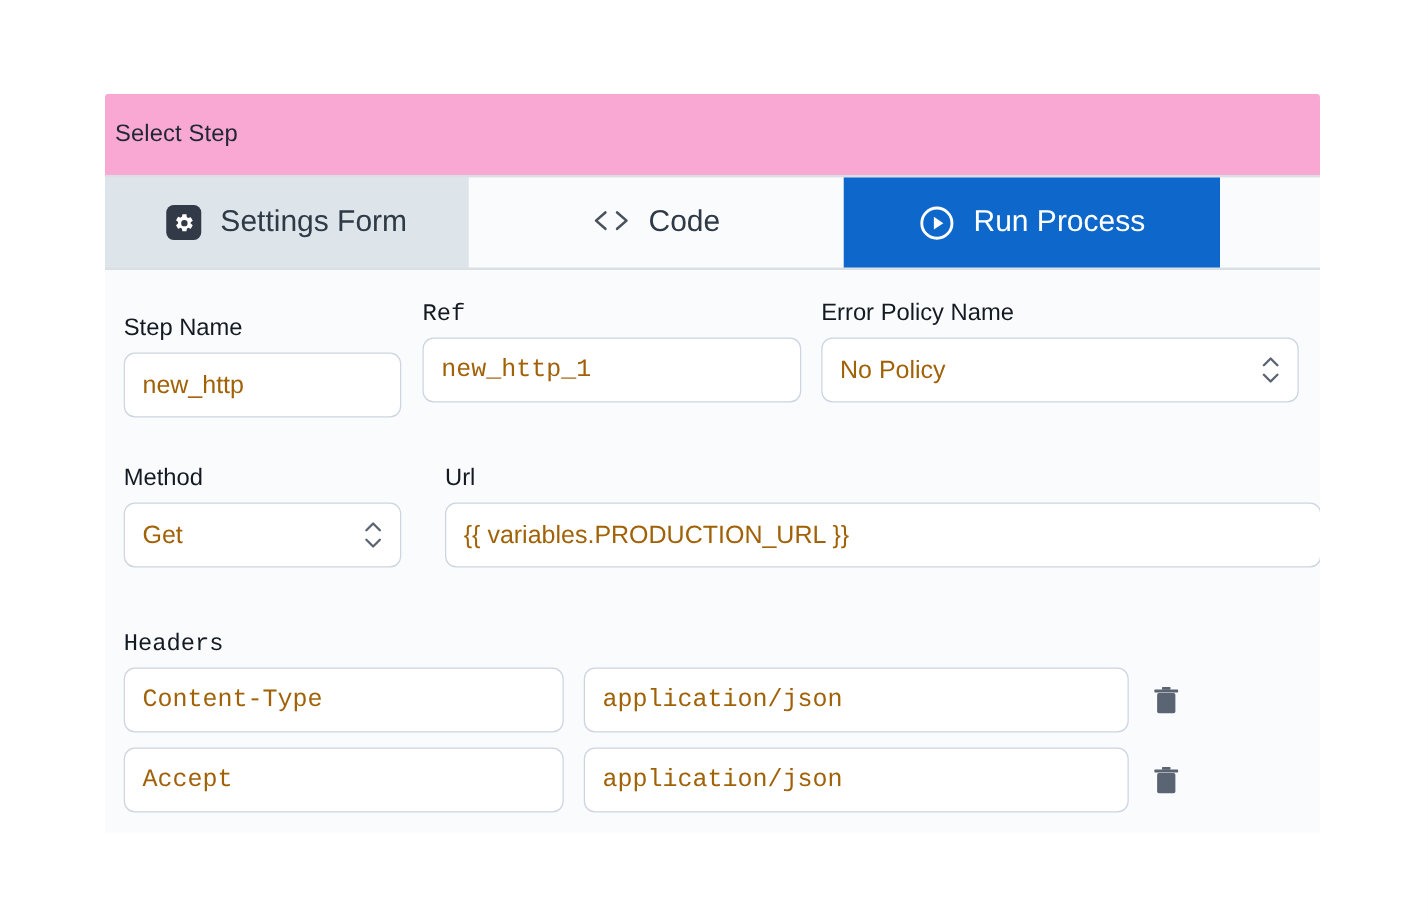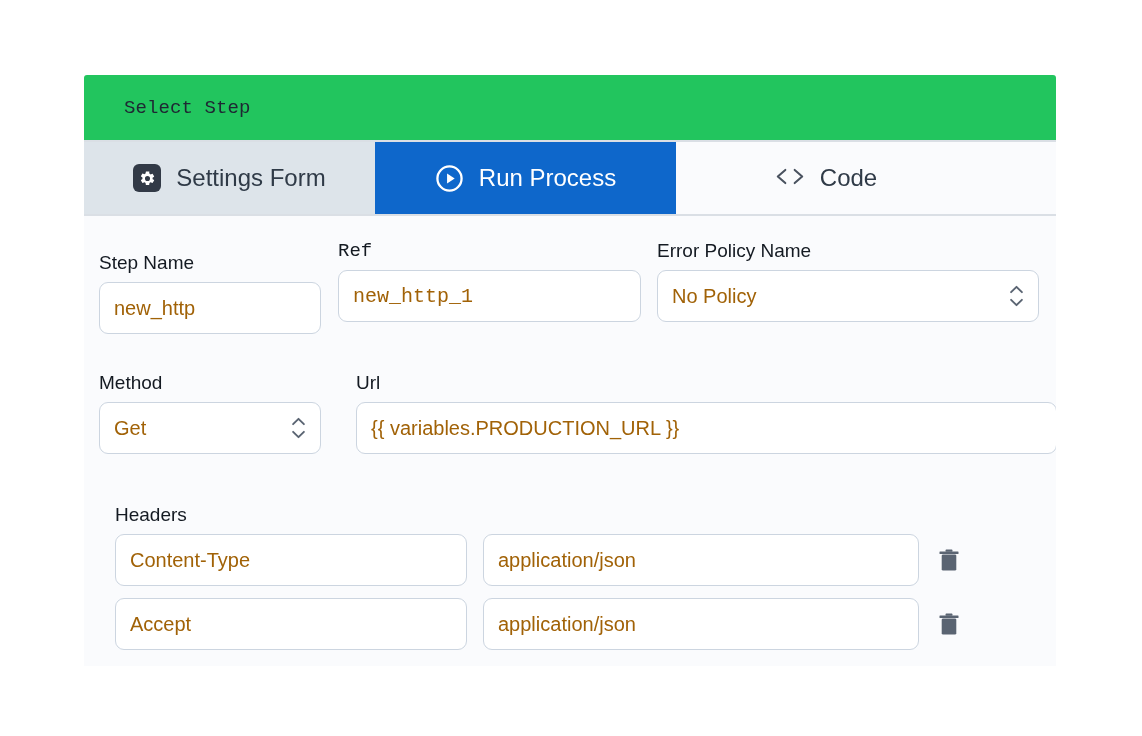--- a/index.html
+++ b/index.html
@@ -28,26 +28,25 @@
     width: 972px;
     height: 591px;
     border-radius: 3px 3px 0 0;
     overflow: hidden;
     background: #fafbfd;
   }
 
   
   .panel-header {
     height: 67px;
-    background: #22c55e;
+    background: #f9a8d4;
     border-bottom: 2px solid #dadfe5;
     display: flex;
     align-items: center;
-    padding-left: 40px;
-    font-family: Liberation Mono, monospace;
+    padding-left: 8px;
   }
   .panel-header-title {
     font-size: 19px;
     color: #1f2733;
     letter-spacing: 0.1px;
   }
 
   
   .tabbar {
     display: flex;
@@ -163,22 +162,23 @@
     left: 0; top: 156px;
     width: 100%;
     height: 90px;
   }
   .f-method { position: absolute; left: 15px; top: 0;  width: 222px; }
   .f-url    { position: absolute; left: 272px; top: 0; width: 701px; }
 
   
   .headers-block {
     position: absolute;
-    left: 16px; top: 288px;
+    left: 0; top: 288px;
     width: 100%;
+    font-family: Liberation Mono, monospace;
   }
   .headers-label {
     font-size: 19px;
     color: #141a22;
     margin-left: 15px;
     margin-bottom: 8px;
   }
   .hdr-row {
     display: flex;
     align-items: center;
@@ -211,40 +211,40 @@
 
     <div class="tabbar">
 
       <div class="tab tab-settings">
         <span class="gear-badge">
           <svg width="17" height="17" viewBox="0 0 24 24" fill="#ffffff">
             <path d="M19.14 12.94a7.6 7.6 0 0 0 .06-.94 7.6 7.6 0 0 0-.06-.94l2.03-1.58a.48.48 0 0 0 .12-.61l-1.92-3.32a.48.48 0 0 0-.58-.22l-2.39.96a7.03 7.03 0 0 0-1.62-.94l-.36-2.54A.47.47 0 0 0 13.95 2h-3.84a.47.47 0 0 0-.47.4l-.36 2.54c-.59.24-1.13.56-1.62.94l-2.39-.96a.48.48 0 0 0-.58.22L2.77 8.46a.48.48 0 0 0 .12.61l2.03 1.58c-.04.31-.06.63-.06.94 0 .31.02.63.06.94l-2.03 1.58a.48.48 0 0 0-.12.61l1.92 3.32c.12.21.37.29.58.22l2.39-.96c.49.38 1.03.7 1.62.94l.36 2.54c.04.23.24.4.47.4h3.84c.23 0 .43-.17.47-.4l.36-2.54c.59-.24 1.13-.56 1.62-.94l2.39.96c.21.07.46-.1.58-.22l1.92-3.32a.48.48 0 0 0-.12-.61l-2.03-1.58zM12 15.6A3.6 3.6 0 1 1 12 8.4a3.6 3.6 0 0 1 0 7.2z"></path>
           </svg>
         </span>
         <span>Settings Form</span>
+      </div>
+
+      <div class="tab tab-code">
+        <span class="code-icon">
+          <svg width="30" height="19" viewBox="0 0 32 20" fill="none" stroke="#49525f" stroke-width="2.2" stroke-linecap="round" stroke-linejoin="round">
+            <polyline points="11,3 3,10 11,17"></polyline>
+            <polyline points="21,3 29,10 21,17"></polyline>
+          </svg>
+        </span>
+        <span>Code</span>
       </div>
 
       <div class="tab tab-run">
         <span class="play-icon">
           <svg width="29" height="29" viewBox="0 0 24 24">
             <circle cx="12" cy="12" r="10" fill="none" stroke="#ffffff" stroke-width="1.9"></circle>
             <path d="M10 7.8 L16.3 12 L10 16.2 Z" fill="#ffffff"></path>
           </svg>
         </span>
         <span>Run Process</span>
-      </div>
-
-      <div class="tab tab-code">
-        <span class="code-icon">
-          <svg width="30" height="19" viewBox="0 0 32 20" fill="none" stroke="#49525f" stroke-width="2.2" stroke-linecap="round" stroke-linejoin="round">
-            <polyline points="11,3 3,10 11,17"></polyline>
-            <polyline points="21,3 29,10 21,17"></polyline>
-          </svg>
-        </span>
-        <span>Code</span>
       </div>
 
       <div class="tab-spacer"></div>
     </div>
 
     <div class="panel-body">
 
       <div class="row1">
 
         <div class="f-stepname">

